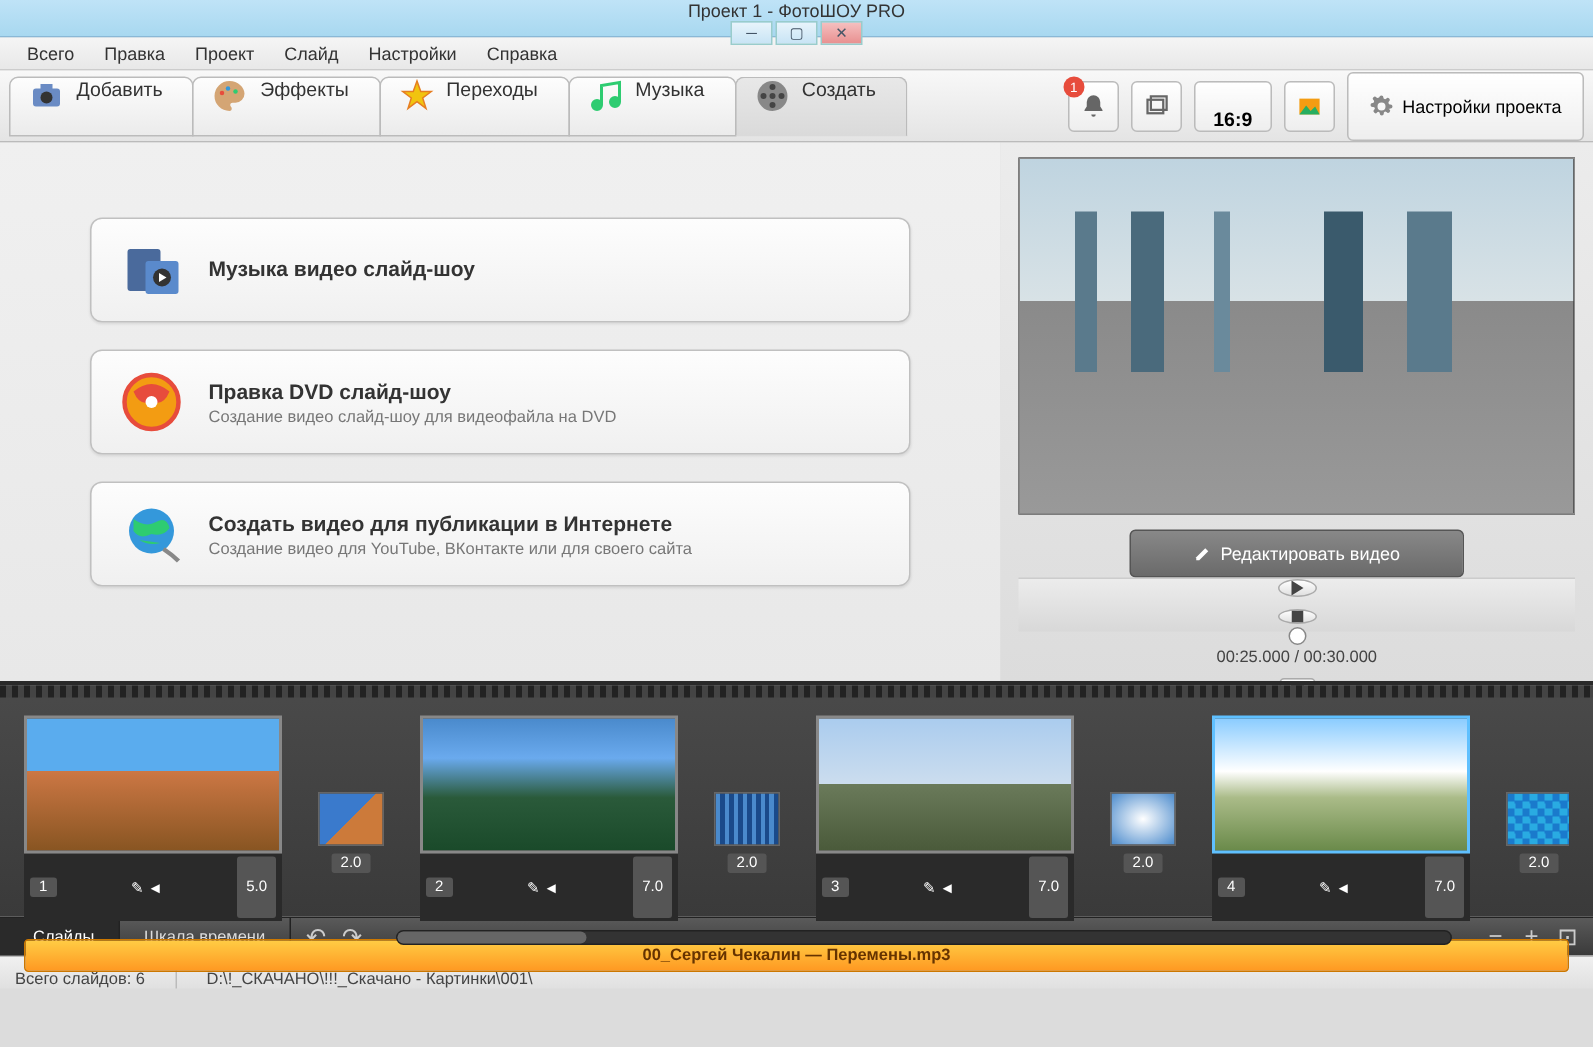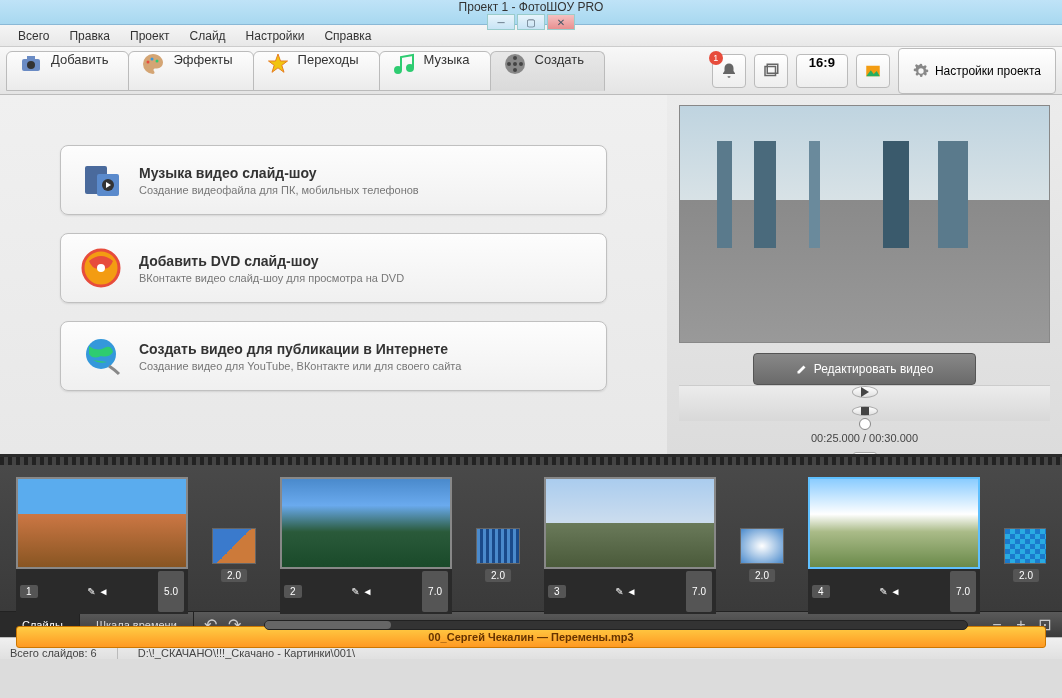--- a/index.html
+++ b/index.html
@@ -17,21 +17,21 @@
 
 .toolbar { height: 48px; background: linear-gradient(#f8f8f8, #e4e4e4); display: flex; align-items: center; padding: 0 6px; border-bottom: 1px solid #bbb; gap: 4px; }
 .tab-group { display: flex; gap: 0; }
 .tab { height: 40px; padding: 0 20px 0 12px; display: flex; align-items: flex-start; gap: 8px; border: 1px solid #bbb; border-radius: 6px 6px 0 0; background: linear-gradient(#fdfdfd, #ebebeb); font-size: 13px; color: #333; cursor: pointer; margin-right: -1px; position: relative; }
 .tab.active { background: linear-gradient(#e8e8e8, #dadada); border-bottom-color: #dadada; z-index: 2; }
 .tab-icon { width: 24px; height: 24px; }
 
 .right-tools { margin-left: auto; display: flex; align-items: center; gap: 8px; }
 .icon-btn { width: 34px; height: 34px; border: 1px solid #bbb; border-radius: 4px; background: linear-gradient(#fff, #eee); display: flex; align-items: center; justify-content: center; position: relative; cursor: pointer; }
 .notif-badge { position: absolute; top: -4px; left: -4px; width: 14px; height: 14px; background: #e74c3c; border-radius: 50%; color: #fff; font-size: 9px; display: flex; align-items: center; justify-content: center; }
-.ratio-btn { height: 34px; padding: 0 12px; border: 1px solid #bbb; border-radius: 4px; background: linear-gradient(#fff, #eee); display: flex; align-items: flex-start; font-size: 13px; font-weight: bold; cursor: pointer; }
+.ratio-btn { height: 34px; padding: 0 12px; border: 1px solid #bbb; border-radius: 4px; background: linear-gradient(#fff, #eee); display: flex; align-items: flex-end; font-size: 13px; font-weight: bold; cursor: pointer; }
 .settings-btn { height: 46px; padding: 0 14px; border: 1px solid #bbb; border-radius: 4px; background: linear-gradient(#fff, #eee); display: flex; align-items: center; gap: 6px; font-size: 12px; cursor: pointer; }
 
 .main-area { display: flex; height: 359px; }
 
 .create-panel { flex: 1; background: linear-gradient(#f0f0f0, #e8e8e8); padding: 50px 60px; display: flex; flex-direction: column; gap: 18px; }
 .create-card { background: linear-gradient(#fdfdfd, #f0f0f0); border: 1px solid #c0c0c0; border-radius: 8px; padding: 12px 18px; display: flex; align-items: center; gap: 16px; cursor: pointer; box-shadow: 0 1px 2px rgba(0,0,0,0.1); }
 .create-card .card-icon { width: 44px; height: 44px; flex-shrink: 0; }
 .create-card .card-text { flex: 1; }
 .create-card .card-title { font-size: 14px; font-weight: bold; color: #333; margin-bottom: 3px; }
 .create-card .card-desc { font-size: 11px; color: #777; }
@@ -187,33 +187,32 @@
   <div class="create-panel">
     <div class="create-card">
       <svg class="card-icon" viewBox="0 0 44 44">
           <rect x="6" y="8" width="22" height="28" rx="2" fill="#4a6a9c"></rect>
           <rect x="18" y="16" width="22" height="22" rx="2" fill="#5a8acc"></rect>
           <circle cx="29" cy="27" r="6" fill="#333"></circle>
           <polygon points="27,24 27,30 32,27" fill="#fff"></polygon>
         </svg>
       <div class="card-text">
         <div class="card-title">Музыка видео слайд-шоу</div>
-        <div class="card-desc">Создание видеофайла для ПК, мобильных телефонов</div>
       </div>
     </div>
     <div class="create-card">
       <svg class="card-icon" viewBox="0 0 44 44">
           <circle cx="22" cy="22" r="18" fill="#f39c12"></circle>
           <circle cx="22" cy="22" r="18" fill="none" stroke="#e74c3c" stroke-width="3"></circle>
           <path d="M10 15 Q 22 5 34 15 Q 30 25 22 22 Q 14 25 10 15" fill="#e74c3c"></path>
           <circle cx="22" cy="22" r="4" fill="#fff"></circle>
         </svg>
       <div class="card-text">
-        <div class="card-title">Добавить DVD слайд-шоу</div>
-        <div class="card-desc">ВКонтакте видео слайд-шоу для просмотра на DVD</div>
+        <div class="card-title">Правка DVD слайд-шоу</div>
+        <div class="card-desc">Создание видео слайд-шоу для видеофайла на DVD</div>
       </div>
     </div>
     <div class="create-card">
       <svg class="card-icon" viewBox="0 0 44 44">
           <circle cx="22" cy="20" r="15" fill="#3498db"></circle>
           <path d="M10 12 Q 18 18 25 14 Q 32 10 34 18 Q 30 24 22 22 Q 14 26 10 20 Z" fill="#2ecc71"></path>
           <path d="M14 26 Q 20 30 28 28" fill="#2ecc71"></path>
           <path d="M30 32 Q 36 36 40 40" stroke="#888" stroke-width="3" fill="none"></path>
         </svg>
       <div class="card-text">

